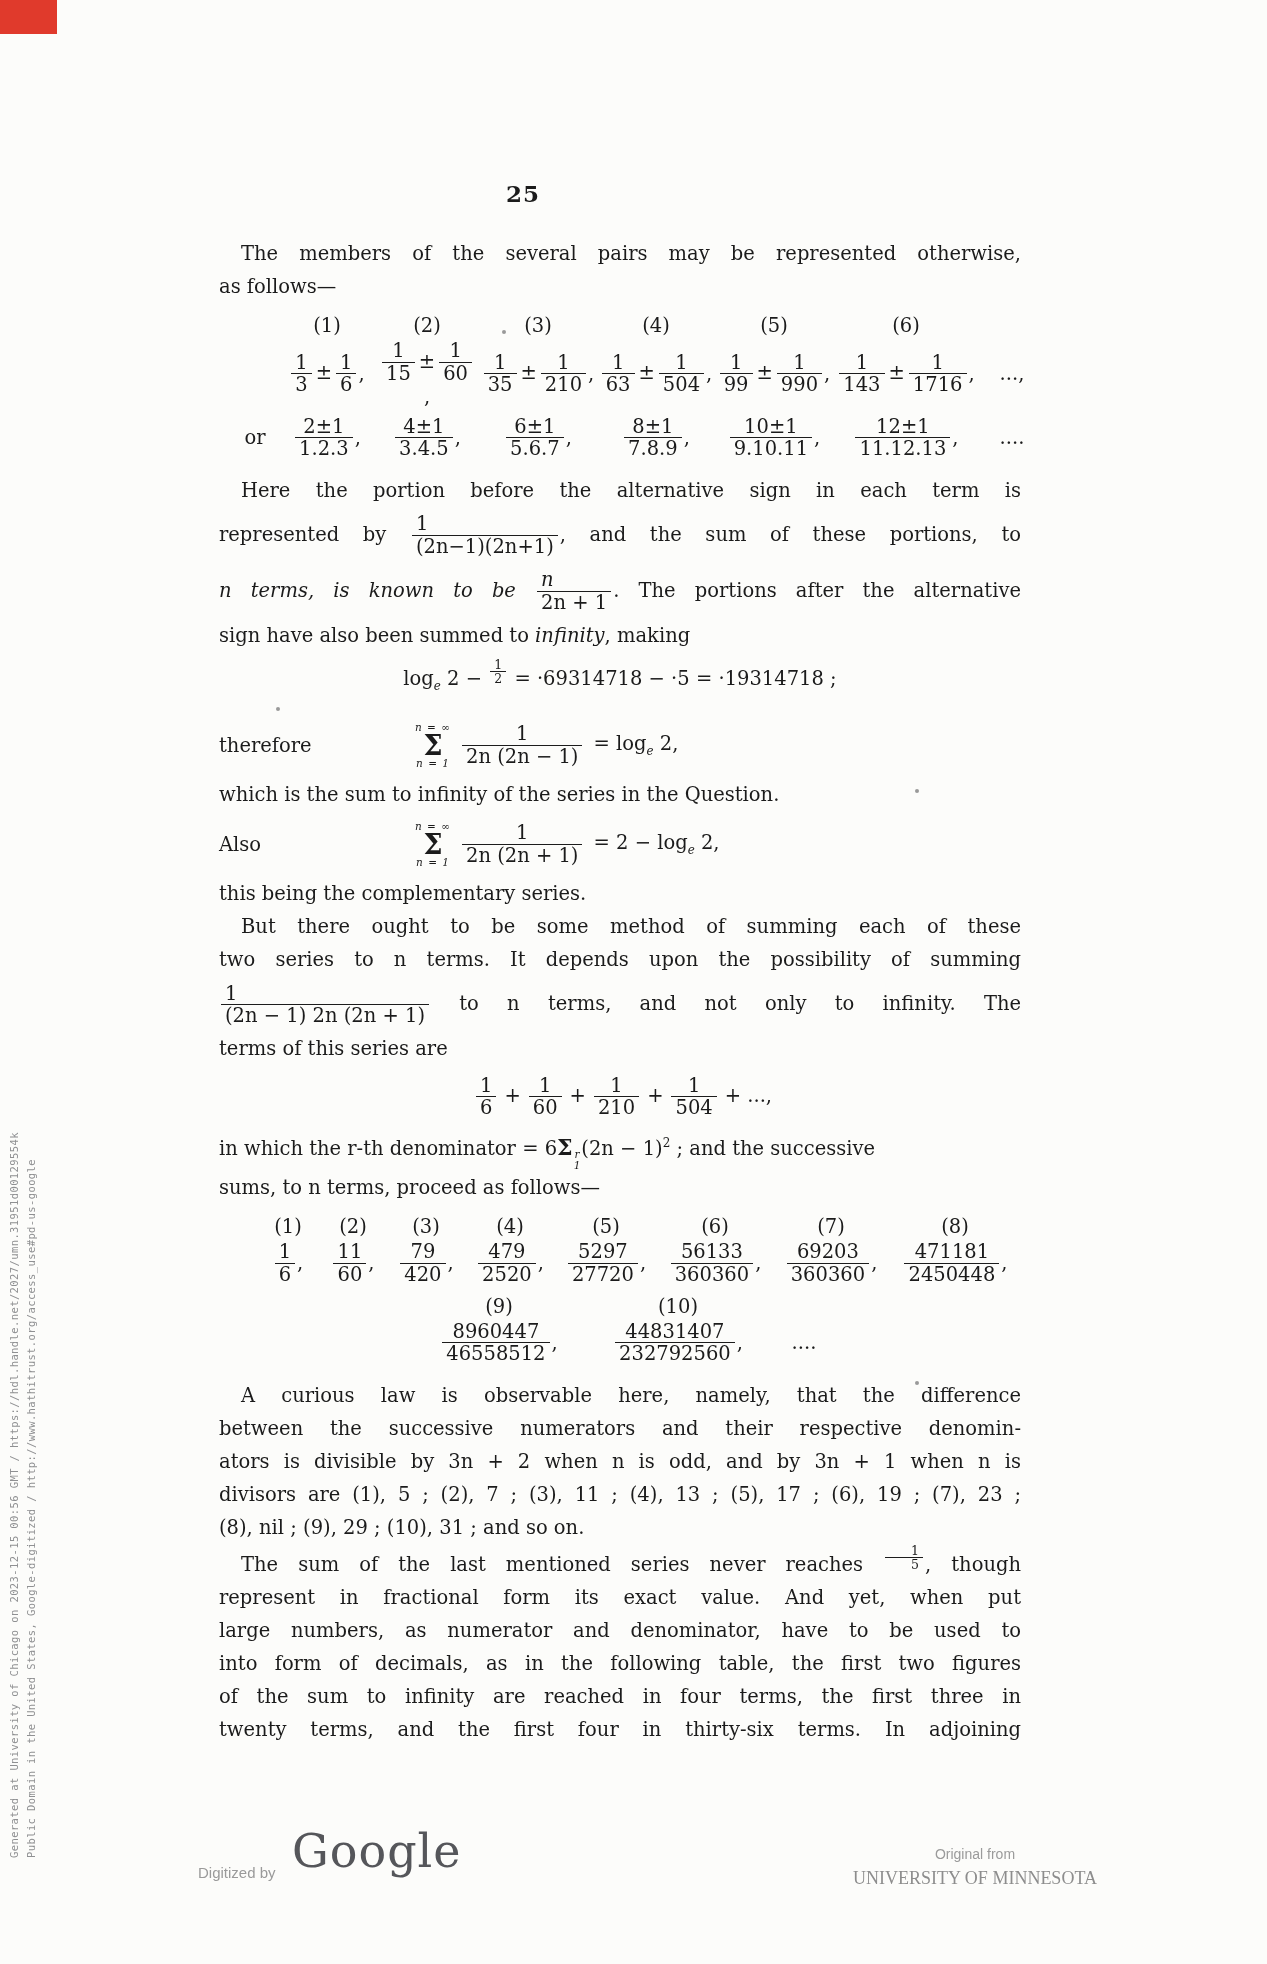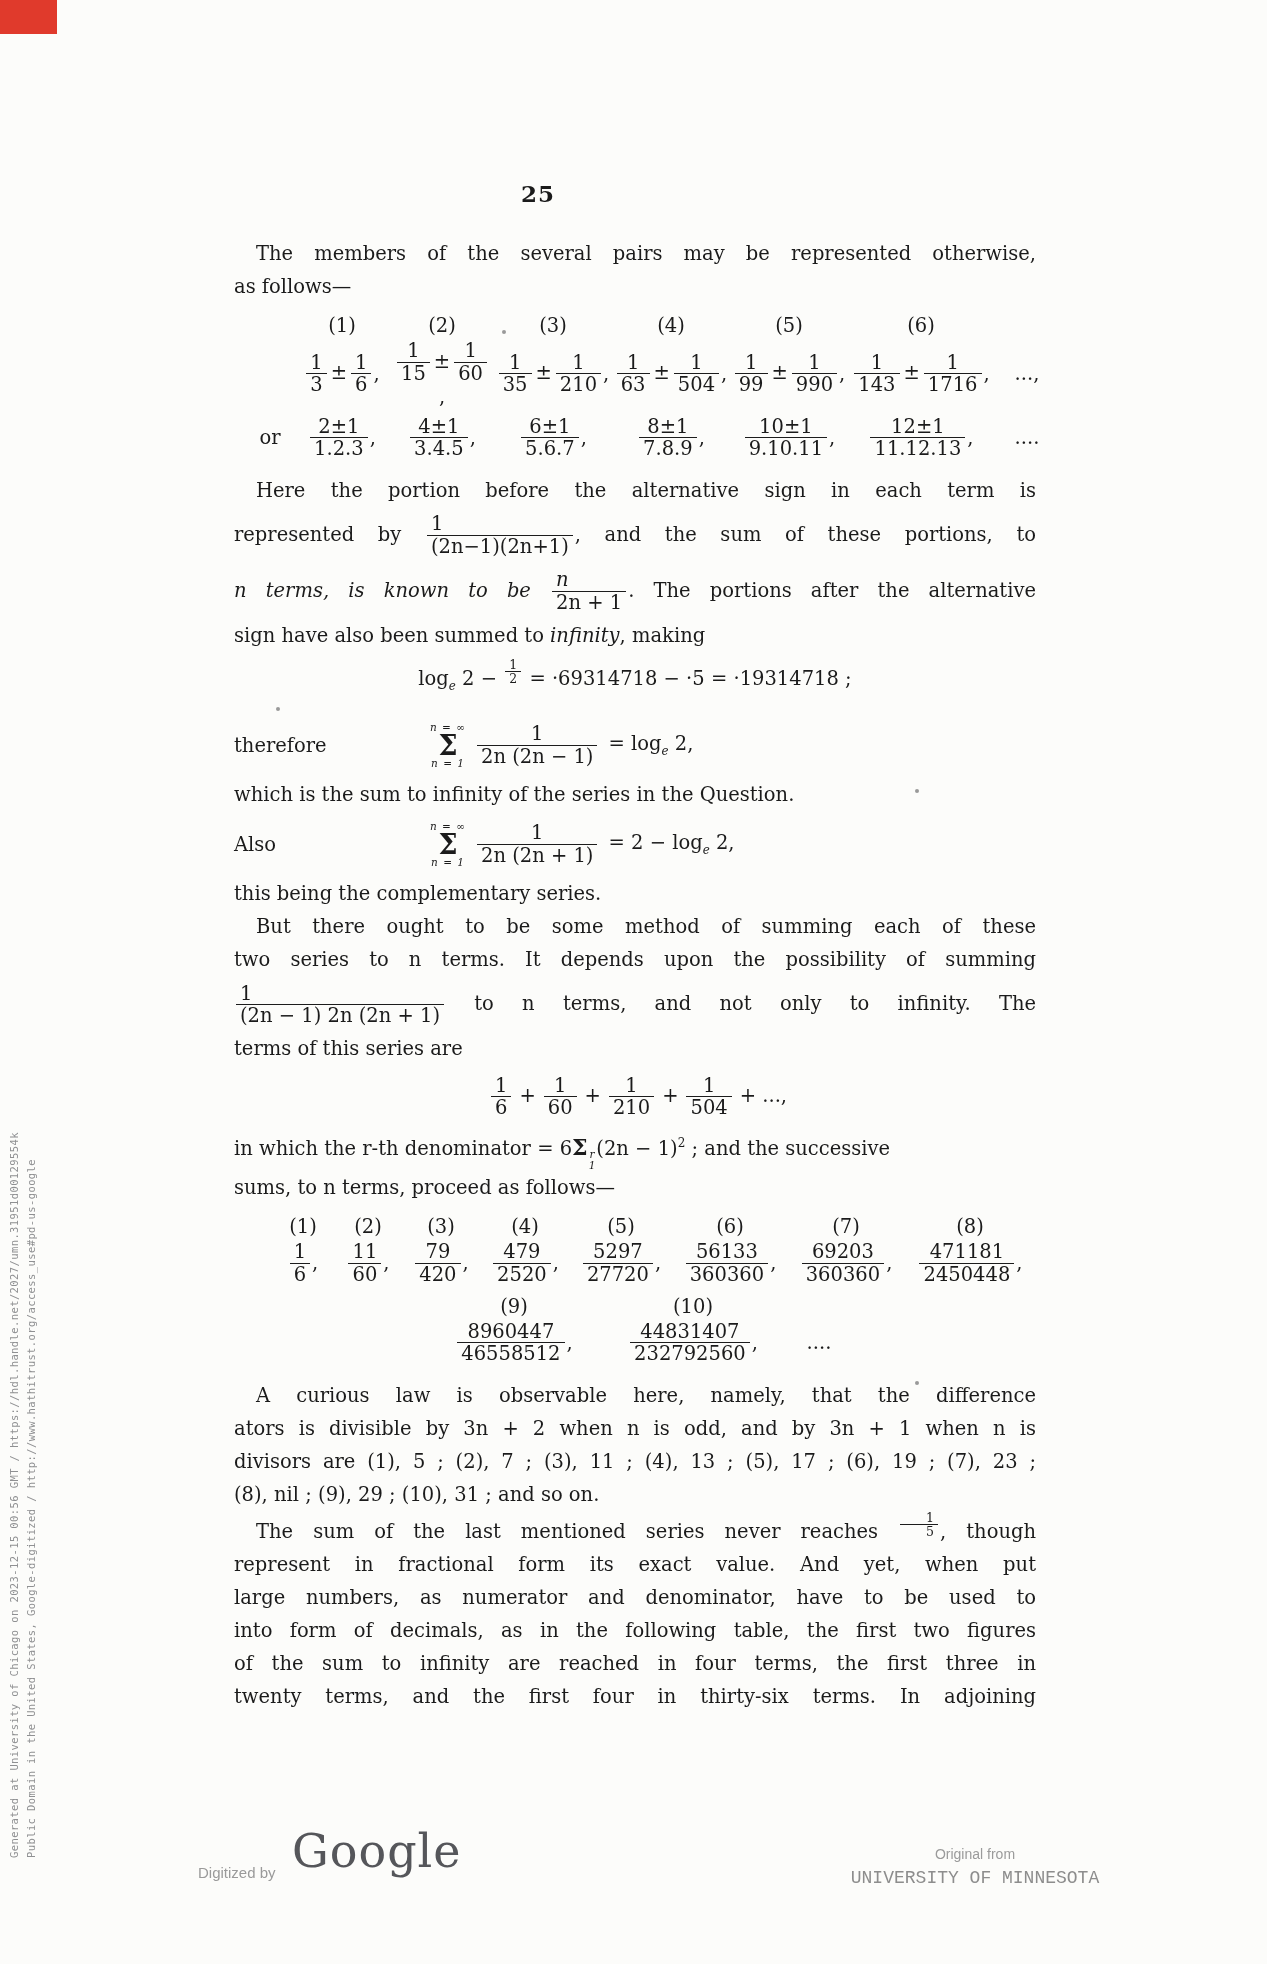--- a/index.html
+++ b/index.html
@@ -13,21 +13,21 @@
   .speck { position:absolute; width:4px; height:4px; border-radius:50%; background:#6f6f6f; opacity:.7; }
 
   
   .vtext { position:absolute; white-space:nowrap; transform:rotate(-90deg); transform-origin:0 0;
            font-family:"DejaVu Sans Mono","Liberation Mono",monospace; font-size:10.5px;
            letter-spacing:.4px; color:#8f9092; }
   .v1 { left:8px;  top:1858px; }
   .v2 { left:25px; top:1858px; }
 
   
-  .content { position:absolute; left:234px; top:180px; width:802px; font-size:19.5px; }
+  .content { position:absolute; left:219px; top:180px; width:802px; font-size:19.5px; }
   .pagenum { font-weight:bold; font-size:23px; margin:0 0 30px 287px; letter-spacing:1px; }
   .line { margin:0; line-height:33px; }
   .indent { text-indent:22px; }
   .j { text-align:justify; text-align-last:justify; }
   .gap-top { margin-top:14px; }
 
   
   .frac { display:inline-block; text-align:center; vertical-align:middle; line-height:1.12; padding:0 2px; }
   .frac .num { display:block; padding:0 4px; }
   .frac .den { display:block; padding:0 4px; border-top:1.7px solid #1c1c1c; }
@@ -68,21 +68,21 @@
   .pm { padding:0 2px; }
 
   
   .dig-prefix { position:absolute; left:198px; top:1864px; font-family:"Liberation Sans","DejaVu Sans",sans-serif;
                 font-size:15px; color:#9a9a9a; }
   .google-logo { position:absolute; left:292px; top:1824px; font-size:46px; color:#55565a;
                  font-family:"DejaVu Serif","Liberation Serif",serif; letter-spacing:1px; }
   .orig-prefix { position:absolute; left:850px; top:1846px; width:250px; text-align:center;
                  font-family:"Liberation Sans","DejaVu Sans",sans-serif; font-size:14px; color:#9b9b9b; }
   .orig-src { position:absolute; left:795px; top:1868px; width:360px; text-align:center;
-              font-family:Liberation Mono, monospace; font-size:18px; color:#8d8d8d; }
+              font-family:Liberation Serif, serif; font-size:18px; color:#8d8d8d; }
   .it { font-style:italic; }
 </style>
 </head>
 <body>
 
 <div class="page">
 
   <div class="red-tab"></div>
   <div class="speck" style="left:502px;top:330px;"></div>
   <div class="speck" style="left:276px;top:707px;"></div>
@@ -219,20 +219,21 @@
         <span class="pcol s-tail"></span>
       </div>
       <div class="prow ctr">
         <span class="pcol" style="width:160px;"><span class="frac"><span class="num">8960447</span><span class="den">46558512</span></span><span>,</span></span>
         <span class="pcol" style="width:190px;"><span class="frac"><span class="num">44831407</span><span class="den">232792560</span></span><span>,</span></span>
         <span class="pcol s-tail">....</span>
       </div>
     </div>
 
     <p class="line indent j gap-top">A curious law is observable here, namely, that the difference</p>
+    <p class="line j">between the successive numerators and their respective denomin-</p>
     <p class="line j">ators is divisible by 3n + 2 when n is odd, and by 3n + 1 when n is</p>
     <p class="line j">divisors are (1), 5 ;  (2), 7 ;  (3), 11 ;  (4), 13 ;  (5), 17 ;  (6), 19 ;  (7), 23 ;</p>
     <p class="line">(8), nil ;  (9), 29 ;  (10), 31 ;  and so on.</p>
 
     <p class="line indent j"><span>The sum of the last mentioned series never reaches </span><span class="frac tiny"><span class="num">1</span><span class="den">5</span></span><span>, though</span></p>
     <p class="line j">represent in fractional form its exact value.  And yet, when put</p>
     <p class="line j">large numbers, as numerator and denominator, have to be used to</p>
     <p class="line j">into form of decimals, as in the following table, the first two figures</p>
     <p class="line j">of the sum to infinity are reached in four terms, the first three in</p>
     <p class="line j">twenty terms, and the first four in thirty-six terms.  In adjoining</p>

